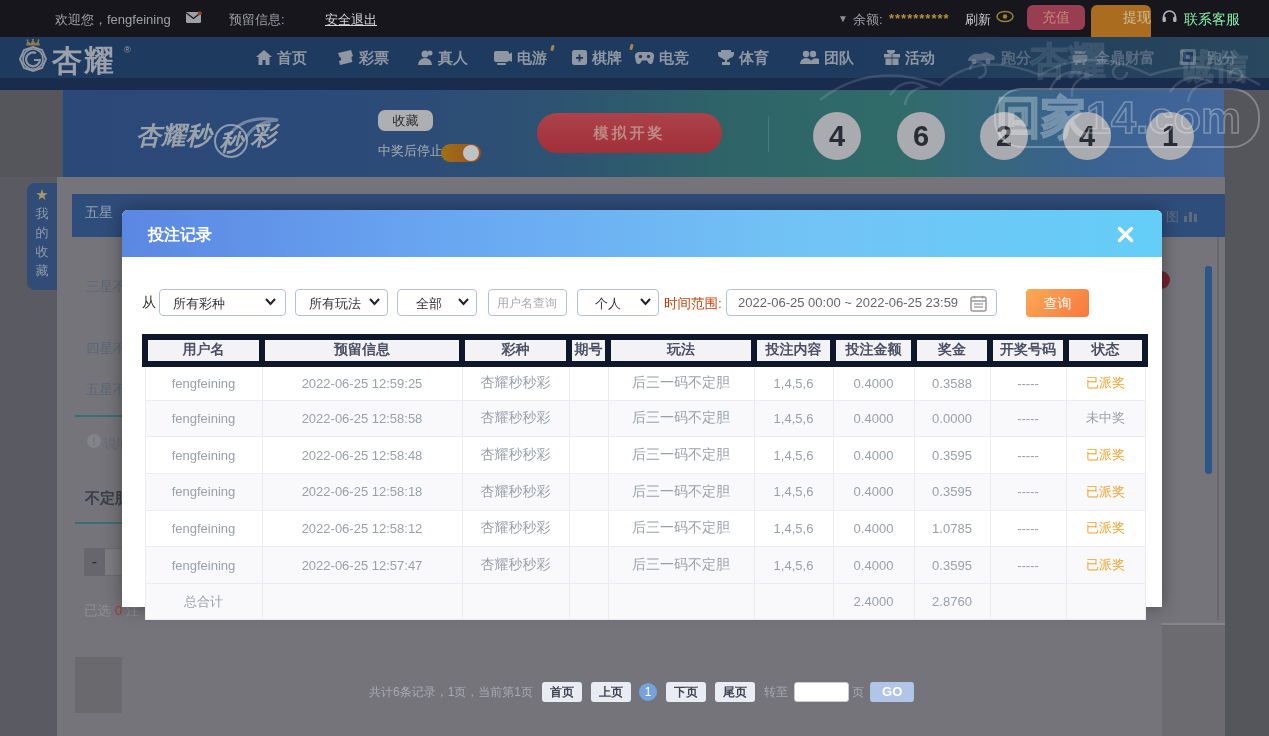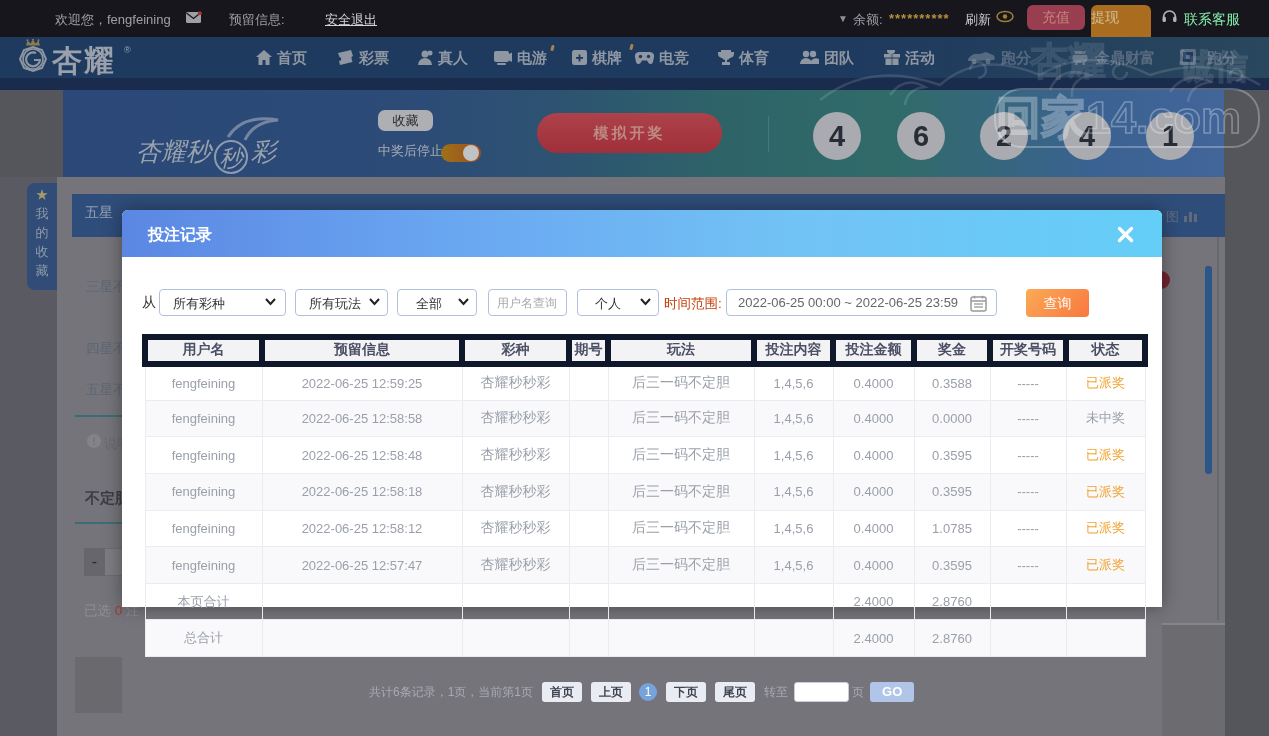--- a/index.html
+++ b/index.html
@@ -72,21 +72,21 @@
     <span class="tx" style="left:853px">余额:</span>
     <span class="tx" style="left:889px;color:#b5913c;letter-spacing:1px;font-weight:bold">**********</span>
     <span class="tx" style="left:965px;color:#cfcfd3">刷新</span>
     <span class="tx" style="left:996px;top:9px">
       <svg width="18" height="15" viewBox="0 0 18 15">
           <ellipse cx="9" cy="7.5" rx="8" ry="5" fill="none" stroke="#9c7f39" stroke-width="1.5"></ellipse>
           <circle cx="9" cy="7.5" r="2.2" fill="#9c7f39"></circle>
         </svg>
     </span>
     <span class="tx" style="left:1027px;top:5px;width:58px;height:25px;background:#983e50;border-radius:6px;color:#c6857b;text-align:center;line-height:25px;font-size:14px">充值</span>
-    <span class="tx" style="left:1091px;top:5px;width:60px;height:37px;background:#aa6c1e;border-radius:6px;color:#cfc09a;text-align:left;line-height:25px;font-size:14px">提现</span>
+    <span class="tx" style="left:1091px;top:5px;width:60px;height:37px;background:#aa6c1e;border-radius:6px;color:#cfc09a;text-align:right;line-height:25px;font-size:14px">提现</span>
     <span class="tx" style="left:1161px;top:8px">
       <svg width="17" height="16" viewBox="0 0 17 16">
           <path d="M2.5 9 A6 6 0 0 1 14.5 9" fill="none" stroke="#b3b3b8" stroke-width="1.7"></path>
           <rect x="1.5" y="8.5" width="3.4" height="5.5" rx="1.6" fill="#b3b3b8"></rect>
           <rect x="12.1" y="8.5" width="3.4" height="5.5" rx="1.6" fill="#b3b3b8"></rect>
         </svg>
     </span>
     <span class="tx" style="left:1184px;font-size:14px;color:#86efac">联系客服</span>
   </div>
 
@@ -158,21 +158,21 @@
         </svg>金鼎财富</span>
     <span class="mi dim" style="left:1180px"><svg width="22" height="16" viewBox="0 0 22 16" fill="currentColor">
           <rect x="0" y="0" width="16" height="16" rx="2"></rect>
           <rect x="3" y="3" width="10" height="10" fill="#1e3a5e"></rect>
           <rect x="6" y="6" width="4" height="4"></rect>
         </svg>跑分</span>
   </div>
   <div id="navgap"></div>
 
   <div id="banner">
-    <span class="abs" style="left:73px;top:45px;font-size:25px;font-weight:normal;font-style:italic;color:#9aa2ac;white-space:nowrap">杏耀秒<span style="display:inline-block;width:34px;height:34px;border:2px solid rgba(175,183,193,0.75);border-radius:50%;text-align:center;line-height:32px;font-size:23px;margin:0 3px;vertical-align:-6px">秒</span>彩</span>
+    <span class="abs" style="left:73px;top:29px;font-size:25px;font-weight:bold;font-style:italic;color:#9aa2ac;white-space:nowrap">杏耀秒<span style="display:inline-block;width:34px;height:34px;border:2px solid rgba(175,183,193,0.75);border-radius:50%;text-align:center;line-height:32px;font-size:23px;margin:0 3px;vertical-align:-6px">秒</span>彩</span>
 <svg class="abs" style="left:160px;top:22px" width="60" height="30" viewBox="0 0 60 30">
         <path d="M5 25 Q20 2 55 8 Q30 10 22 28" fill="none" stroke="rgba(175,183,193,0.55)" stroke-width="3"></path>
       </svg>
     <span class="abs" style="left:315px;top:20px;width:55px;height:21px;background:#aeafb3;border-radius:7px;color:#2b2c30;font-size:13px;text-align:center;line-height:21px">收藏</span>
     <span class="abs" style="left:315px;top:52px;font-size:13px;color:#a9adb4">中奖后停止</span>
     <span class="abs" style="left:378px;top:54px;width:40px;height:18px;border-radius:9px;background:linear-gradient(90deg,#9f7116,#9c4e20)">
       <span class="abs" style="left:22px;top:1px;width:16px;height:16px;border-radius:50%;background:#bfc2c6"></span>
     </span>
     <div class="abs" style="left:474px;top:23px;width:185px;height:40px;border-radius:20px;background:linear-gradient(180deg,#ad424a,#a02f39);color:#bd8a84;font-size:15px;font-weight:bold;text-align:center;line-height:40px;letter-spacing:3px">模拟开奖</div>
     <div class="abs" style="left:705px;top:26px;width:1px;height:36px;background:rgba(255,255,255,0.12)"></div>
@@ -377,32 +377,20 @@
             <td>2022-06-25 12:57:47</td>
             <td>杏耀秒秒彩</td>
             <td></td>
             <td>后三一码不定胆</td>
             <td>1,4,5,6</td>
             <td>0.4000</td>
             <td>0.3595</td>
             <td>-----</td>
             <td class="st-win">已派奖</td>
           </tr>
-      <tr>
-            <td>本页合计</td>
-            <td></td>
-            <td></td>
-            <td></td>
-            <td></td>
-            <td></td>
-            <td>2.4000</td>
-            <td>2.8760</td>
-            <td></td>
-            <td></td>
-          </tr>
       <tr class="even">
             <td>总合计</td>
             <td></td>
             <td></td>
             <td></td>
             <td></td>
             <td></td>
             <td>2.4000</td>
             <td>2.8760</td>
             <td></td>

